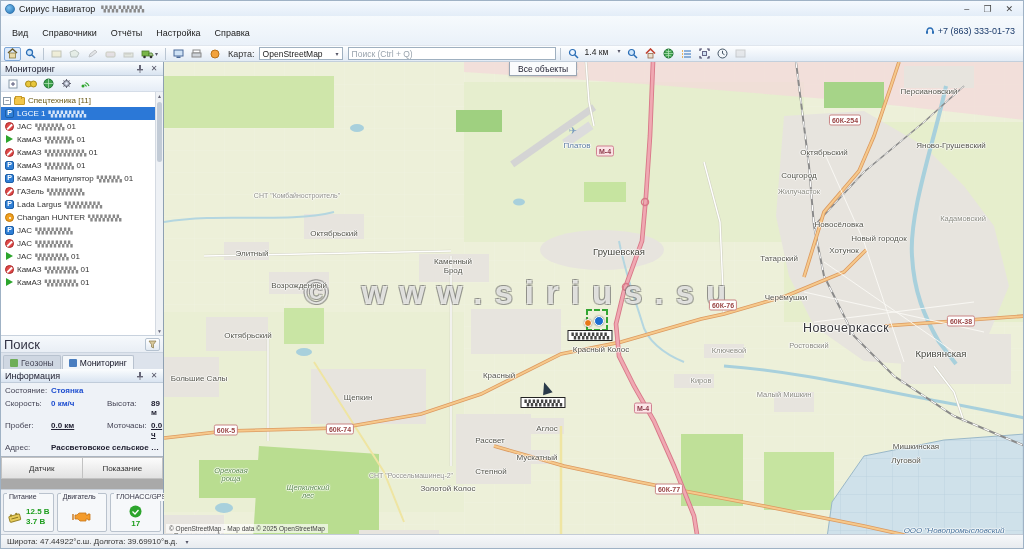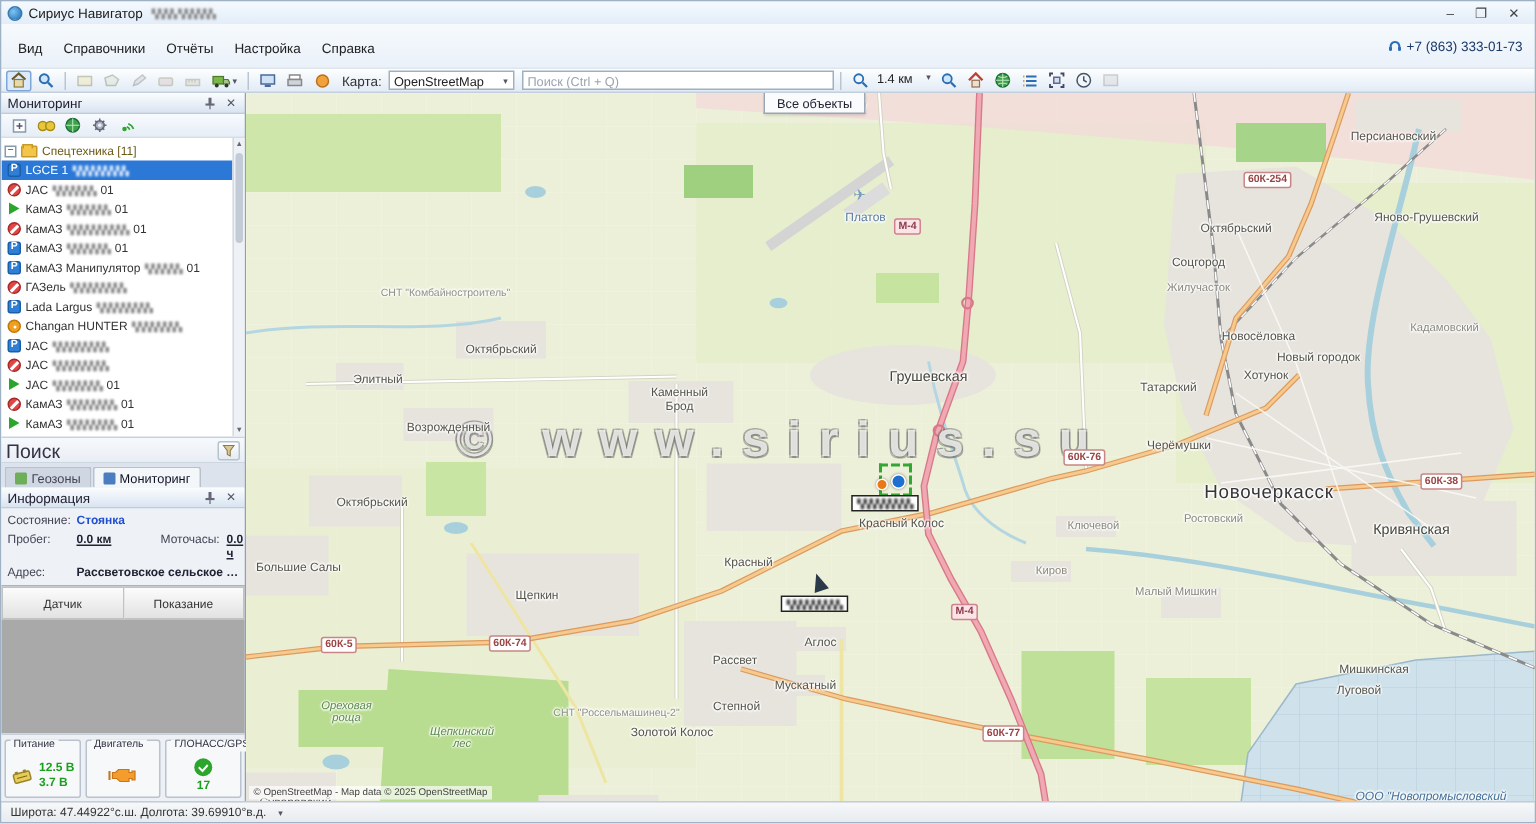--- a/index.html
+++ b/index.html
@@ -37,21 +37,21 @@
   
   .main { flex:1; display:flex; min-height:0; }
   .leftpanel { width:163px; flex:0 0 auto; background:#eef2f7; border-right:1px solid #8ea0b2; display:flex; flex-direction:column; min-height:0; }
   .panelhdr { height:14px; background:linear-gradient(#fbfdfe,#d9e4f1); border-bottom:1px solid #c0ccda; display:flex; align-items:center; font-size:9px; color:#223; padding:0 4px; gap:4px; flex:0 0 auto; }
   .panelhdr .ptitle { flex:1; }
   .hico { width:10px; height:10px; display:flex; align-items:center; justify-content:center; font-size:8px; color:#556; cursor:default; }
 
   .treetools { height:16px; background:linear-gradient(#f8fbfe,#e6edf6); display:flex; align-items:center; gap:3px; padding:0 4px; border-bottom:1px solid #d5dde8; flex:0 0 auto; }
   .ttbtn { width:15px; height:13px; display:flex; align-items:center; justify-content:center; border-radius:2px; }
 
-  .tree { height:200px; background:#fff; overflow:hidden; position:relative; flex:0 0 auto; border-bottom:1px solid #c8d2de; }
+  .tree { height:244px; background:#fff; overflow:hidden; position:relative; flex:0 0 auto; border-bottom:1px solid #c8d2de; }
   .treeinner { position:absolute; left:0; top:2px; right:8px; }
   .trow { height:13px; display:flex; align-items:center; font-size:8px; color:#333; padding-left:4px; gap:3px; white-space:nowrap; overflow:hidden; }
   .trow.group { padding-left:2px; color:#6b5a18; }
   .trow.sel { background:#2b78d7; color:#fff; }
   .expander { width:8px; height:8px; border:1px solid #8899aa; background:#fff; color:#445; font-size:7px; line-height:6px; text-align:center; flex:0 0 auto; }
   .folder { width:11px; height:8px; background:#f3c64a; border:1px solid #c79a28; border-radius:1px; position:relative; flex:0 0 auto; }
   .folder:before { content:""; position:absolute; left:0; top:-2px; width:5px; height:2px; background:#f3c64a; border:1px solid #c79a28; border-bottom:none; }
   .vicon { width:9px; height:9px; flex:0 0 auto; position:relative; border-radius:2px; }
   .st-parked { background:#2f7fd6; border:1px solid #1b5ea8; }
   .st-parked:after { content:"P"; position:absolute; left:0; right:0; top:-1px; text-align:center; color:#fff; font-size:7px; font-weight:bold; }
@@ -464,20 +464,26 @@
                 <rect x="1" y="4" width="6" height="1.4" fill="#667"></rect>
                 <rect x="3.6" y="5" width=".8" height="3" fill="#667"></rect>
               </svg>
             </span>
           <span class="hico">✕</span>
         </div>
         <div class="infogrid">
           <div class="igrow">
             <span class="igl">Состояние:</span>
             <span class="bluev">Стоянка</span>
+          </div>
+          <div class="igrow">
+            <span class="igl">Скорость:</span>
+            <span class="igval bluev">0 км/ч</span>
+            <span class="igl2">Высота:</span>
+            <span class="boldv">89 м</span>
           </div>
           <div class="igrow">
             <span class="igl">Пробег:</span>
             <span class="igval"><span class="linkv">0.0 км</span></span>
             <span class="igl2">Моточасы:</span>
             <span class="linkv">0.0 ч</span>
           </div>
           <div class="igrow" style="margin-bottom:0">
             <span class="igl">Адрес:</span>
             <span class="addr">Рассветовское сельское поселен...</span>

